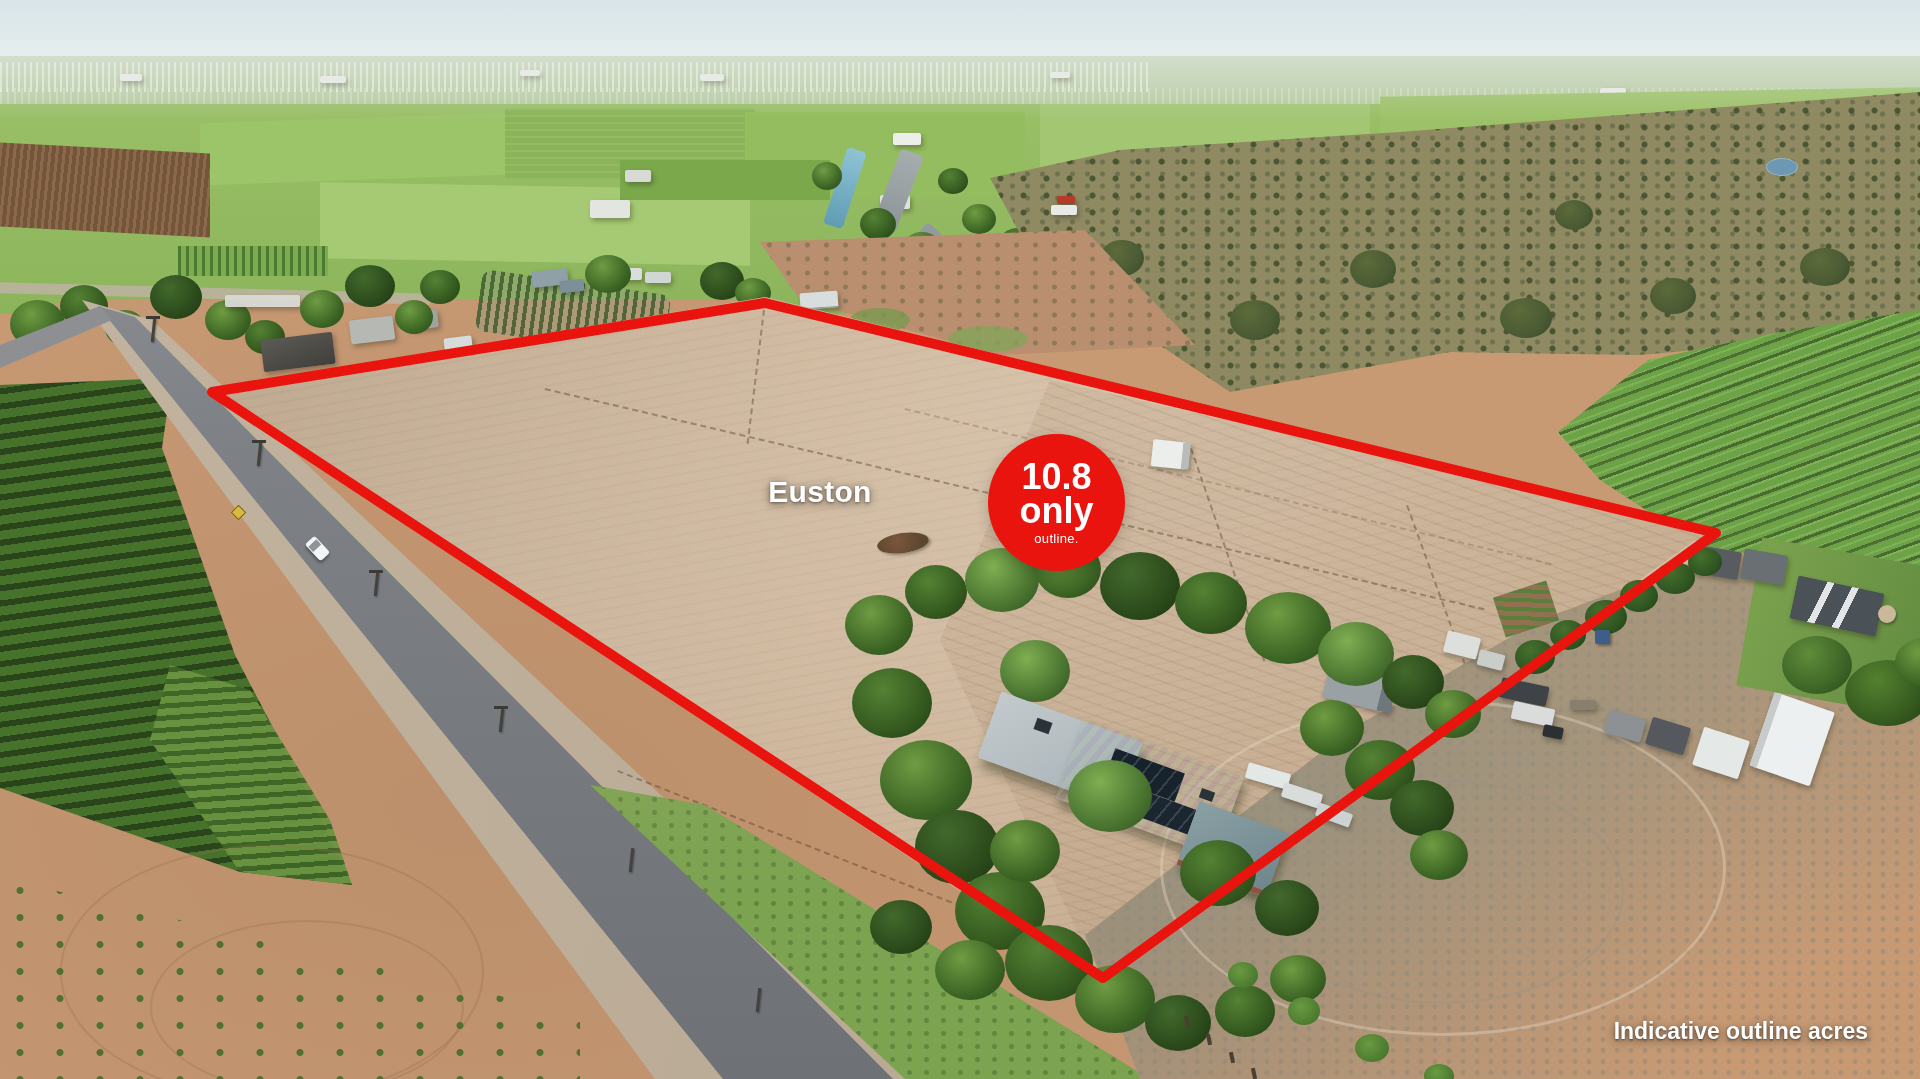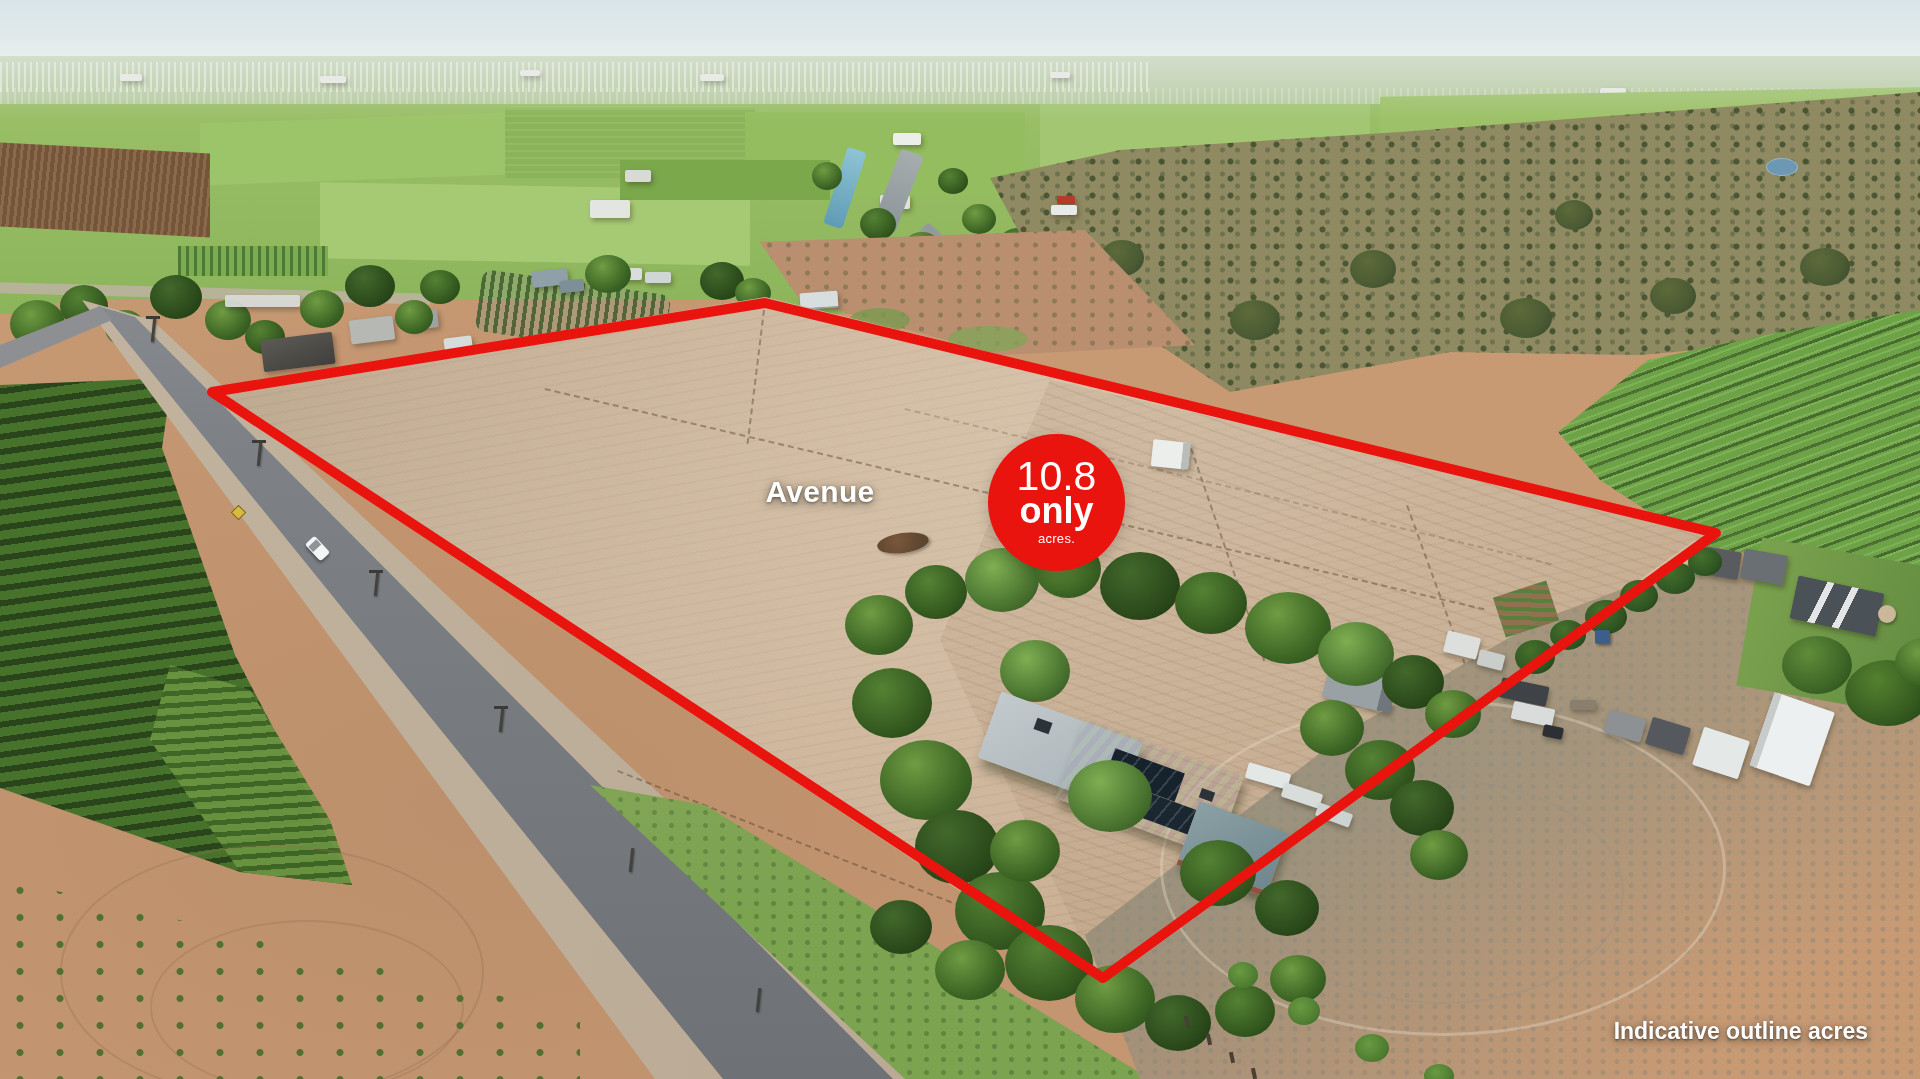--- a/index.html
+++ b/index.html
@@ -9,21 +9,21 @@
   .tree{position:absolute;border-radius:50%;background:radial-gradient(circle at 38% 30%, var(--a,#6f9c43), var(--b,#3c6524) 62%, var(--c,#26451a));}
   .bld{position:absolute;border-radius:2px;box-shadow:2px 3px 5px rgba(40,35,20,.35);}
   .fence{position:absolute;height:0;border-top:2px dashed rgba(84,58,38,.42);transform-origin:0 0;}
   .pole{position:absolute;width:3px;height:24px;background:#44423c;transform:rotate(6deg);box-shadow:1px 1px 2px rgba(0,0,0,.35);}
   .bar{position:absolute;width:14px;height:3px;background:#3c3a35;}
   .arc{position:absolute;border-radius:50%;}
   .outline-svg{position:absolute;left:0;top:0;width:1920px;height:1079px;pointer-events:none;}
   .address{position:absolute;left:655px;top:473px;width:330px;text-align:center;color:#fff;font-weight:700;font-size:30px;line-height:37px;letter-spacing:.3px;text-shadow:0 2px 10px rgba(0,0,0,.5),0 1px 3px rgba(0,0,0,.4);}
   .address .line{display:block;}
   .badge{position:absolute;left:988px;top:434px;width:137px;height:137px;border-radius:50%;background:#ea140e;color:#fff;display:flex;flex-direction:column;align-items:center;justify-content:center;box-shadow:0 4px 14px rgba(0,0,0,.18);}
-  .badge-value{font-weight:400;font-size:41px;line-height:33px;}
+  .badge-value{font-weight:700;font-size:36px;line-height:33px;}
   .badge-unit{font-weight:700;font-size:36px;line-height:35px;}
   .badge-qualifier{font-size:13px;line-height:14px;margin-top:4px;letter-spacing:.3px;}
   .disclaimer{position:absolute;top:1018px;right:52px;color:#fff;font-weight:700;font-size:23px;text-shadow:0 2px 8px rgba(0,0,0,.55),0 1px 2px rgba(0,0,0,.4);}
 </style>
 </head>
 <body>
 
 <div class="scene">
 
   <div class="abs" style="left:0;top:0;width:1920px;height:62px;background:linear-gradient(#d8e5e9,#e6edec);"></div>
@@ -232,24 +232,24 @@
   <div class="abs" style="left:306px;top:542px;width:23px;height:13px;transform:rotate(47deg);background:#f4f6f5;border-radius:3px;box-shadow:2px 2px 3px rgba(0,0,0,.35);">
       <div class="abs" style="left:4px;top:1px;width:7px;height:11px;background:rgba(40,50,60,.5);"></div>
     </div>
   <div class="abs" style="left:233px;top:507px;width:9px;height:9px;transform:rotate(45deg);background:#d9ba3e;border:1px solid rgba(90,80,30,.8);"></div>
 
   <svg class="outline-svg" viewBox="0 0 1920 1079">
     <polygon fill="none" stroke="#ea140e" stroke-width="10" stroke-linejoin="round" stroke-linecap="round" points="212,392 765,303 1716,533 1103,978"></polygon>
   </svg>
 
   <div class="address">
-    <span class="line">Avenue</span>
+    <span class="line">Euston</span>
   </div>
 
   <div class="badge">
     <div class="badge-value">10.8</div>
     <div class="badge-unit">only</div>
-    <div class="badge-qualifier">acres.</div>
+    <div class="badge-qualifier">outline.</div>
   </div>
 
   <div class="disclaimer">Indicative outline acres</div>
 
 </div>
 
 </body></html>

